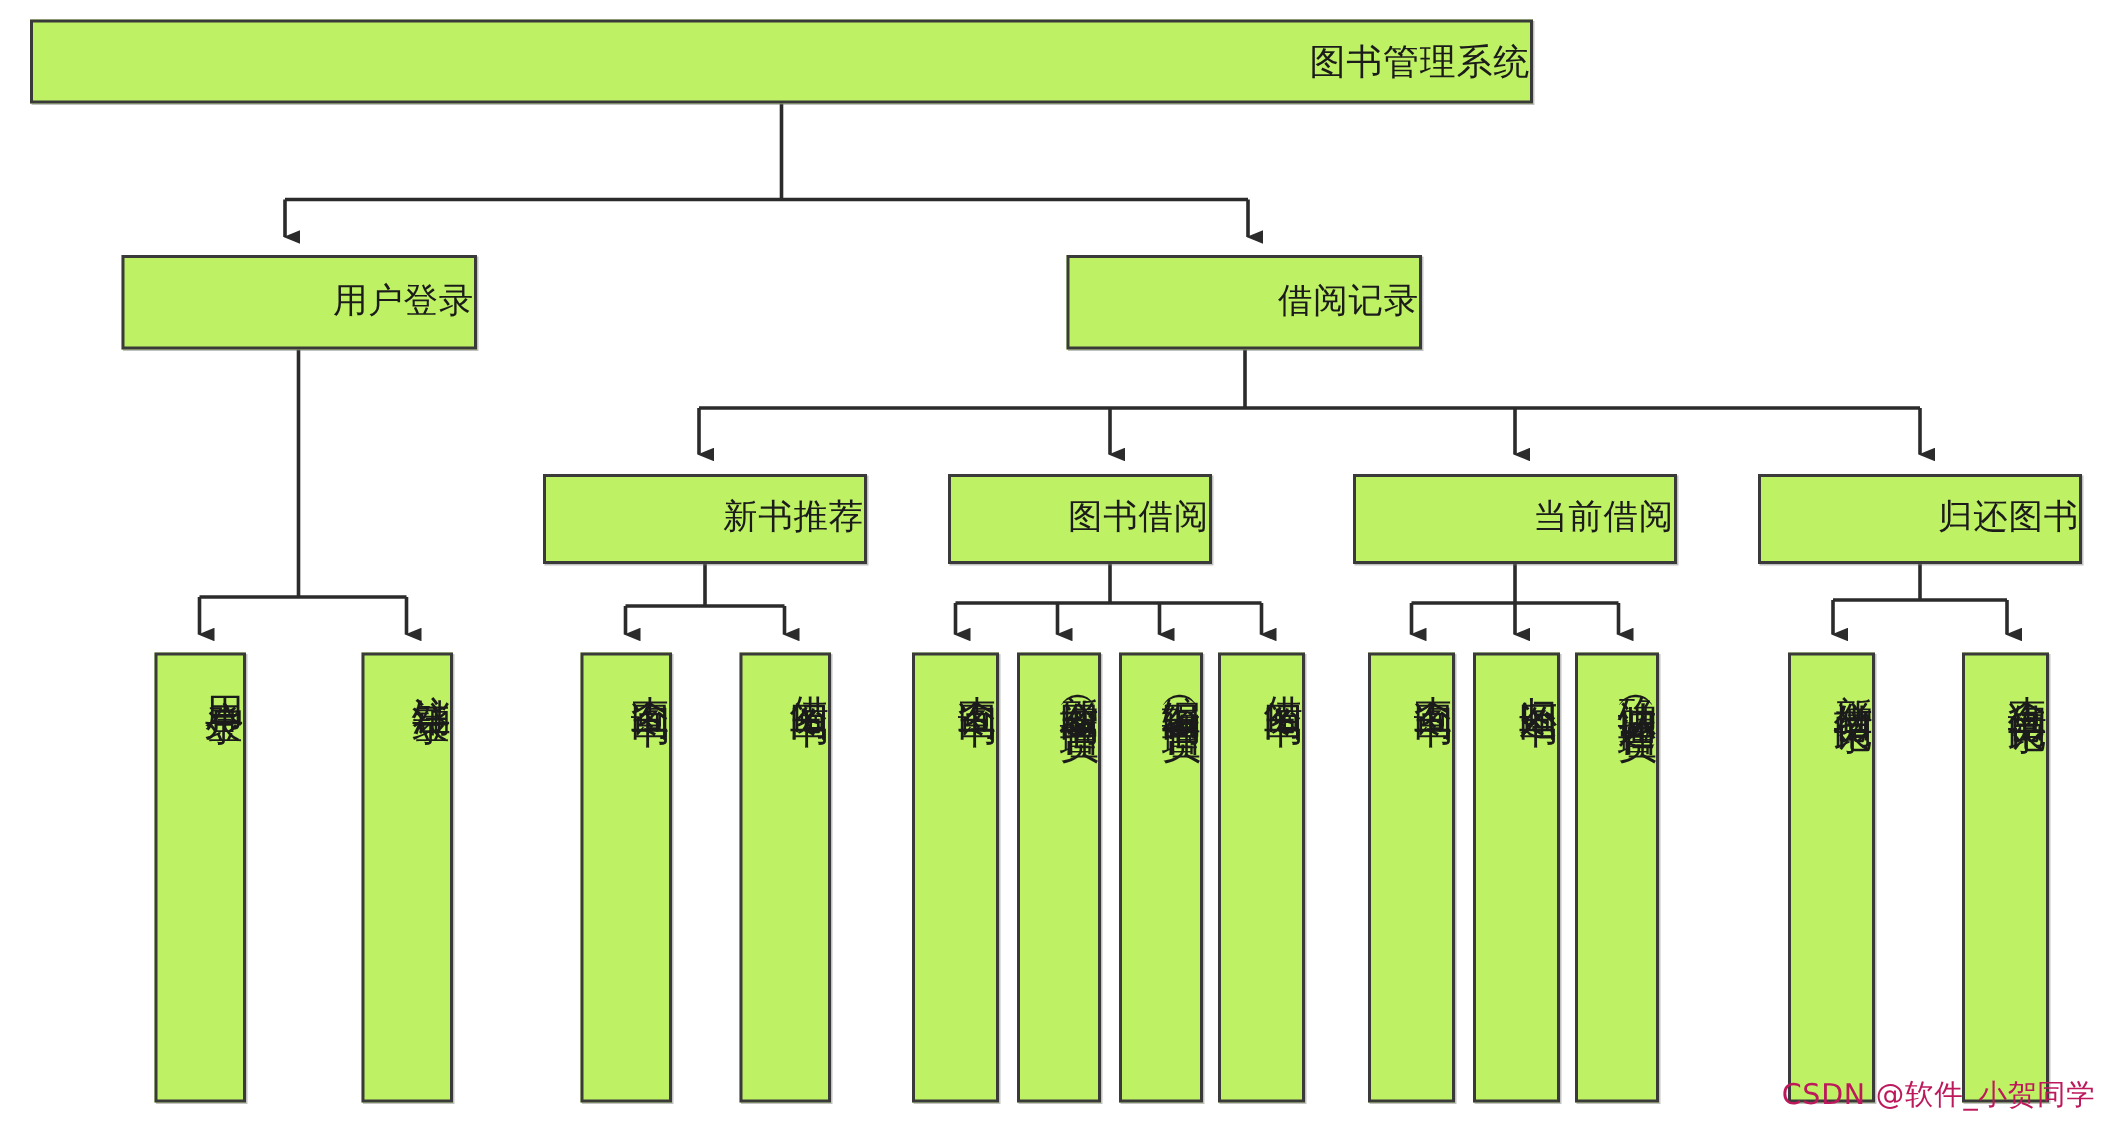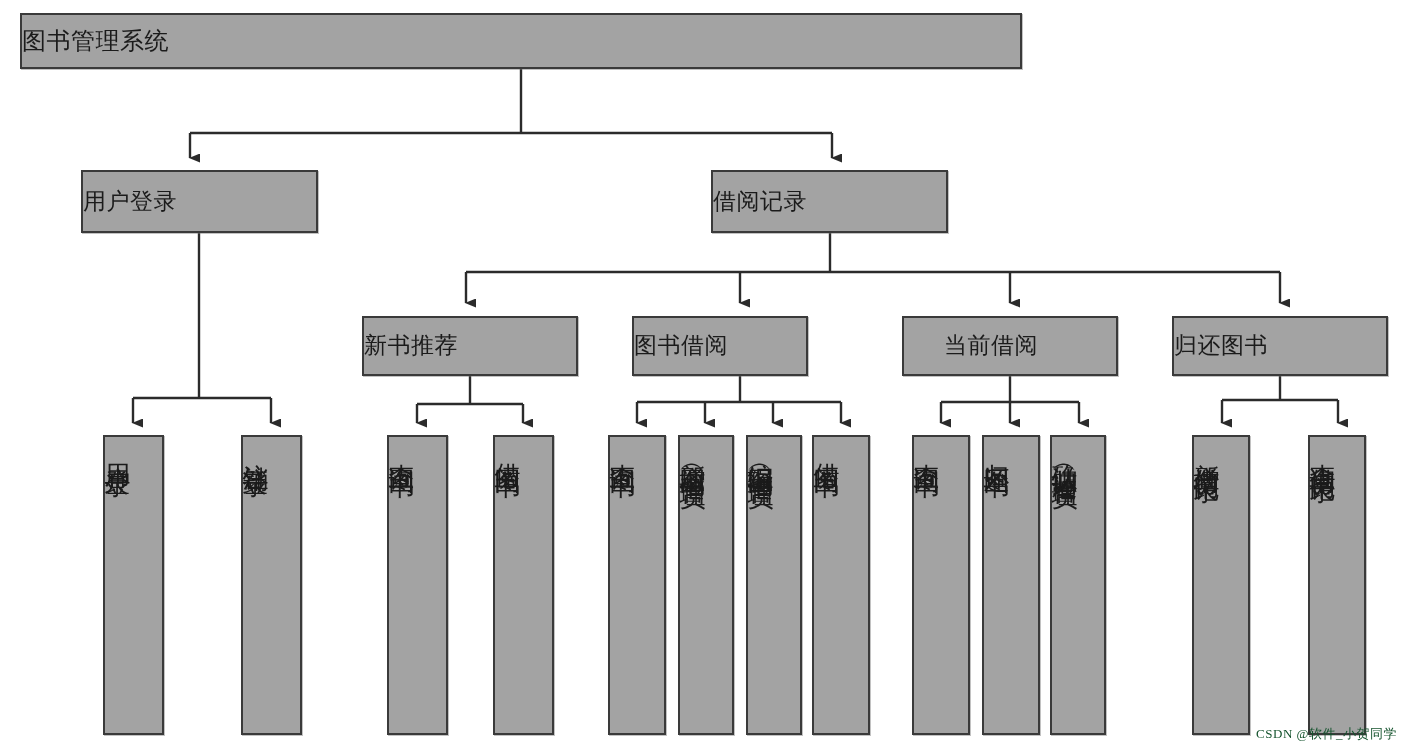--- a/index.html
+++ b/index.html
@@ -18,25 +18,25 @@
   }
   svg#wires{
     position:absolute;
     left:0; top:0;
     width:1405px; height:747px;
     pointer-events:none;
   }
   .node{
     position:absolute;
     box-sizing:border-box;
-    background:#a3a3a3;
+    background:#bef264;
     border:2px solid #3a3a3a;
     display:flex;
     align-items:center;
-    justify-content:flex-start;
+    justify-content:flex-end;
     box-shadow:1px 1px 0 0 rgba(120,120,120,.45);
   }
   .node .lbl{
     display:block;
     text-align:center;
     line-height:1.12;
     color:#1b1b1b;
     letter-spacing:.5px;
   }
   
@@ -55,26 +55,25 @@
     text-orientation:upright;
     font-size:26px;
     line-height:1.0;
     letter-spacing:3px;
     white-space:nowrap;
   }
   .watermark{
     position:absolute;
     right:8px;
     bottom:4px;
-    font-size:13px;
-    color:#14532d;
+    font-size:19px;
+    color:#be185d;
     letter-spacing:.5px;
     white-space:nowrap;
     user-select:none;
-    font-family:Liberation Serif, serif;
   }
 </style>
 </head>
 <body>
 
 <div id="canvas">
 
   <svg id="wires" viewBox="0 0 1405 747" xmlns="http://www.w3.org/2000/svg">
     <defs>
       <marker id="arw" markerWidth="9" markerHeight="11" refX="4.5" refY="10" orient="auto" markerUnits="userSpaceOnUse">

